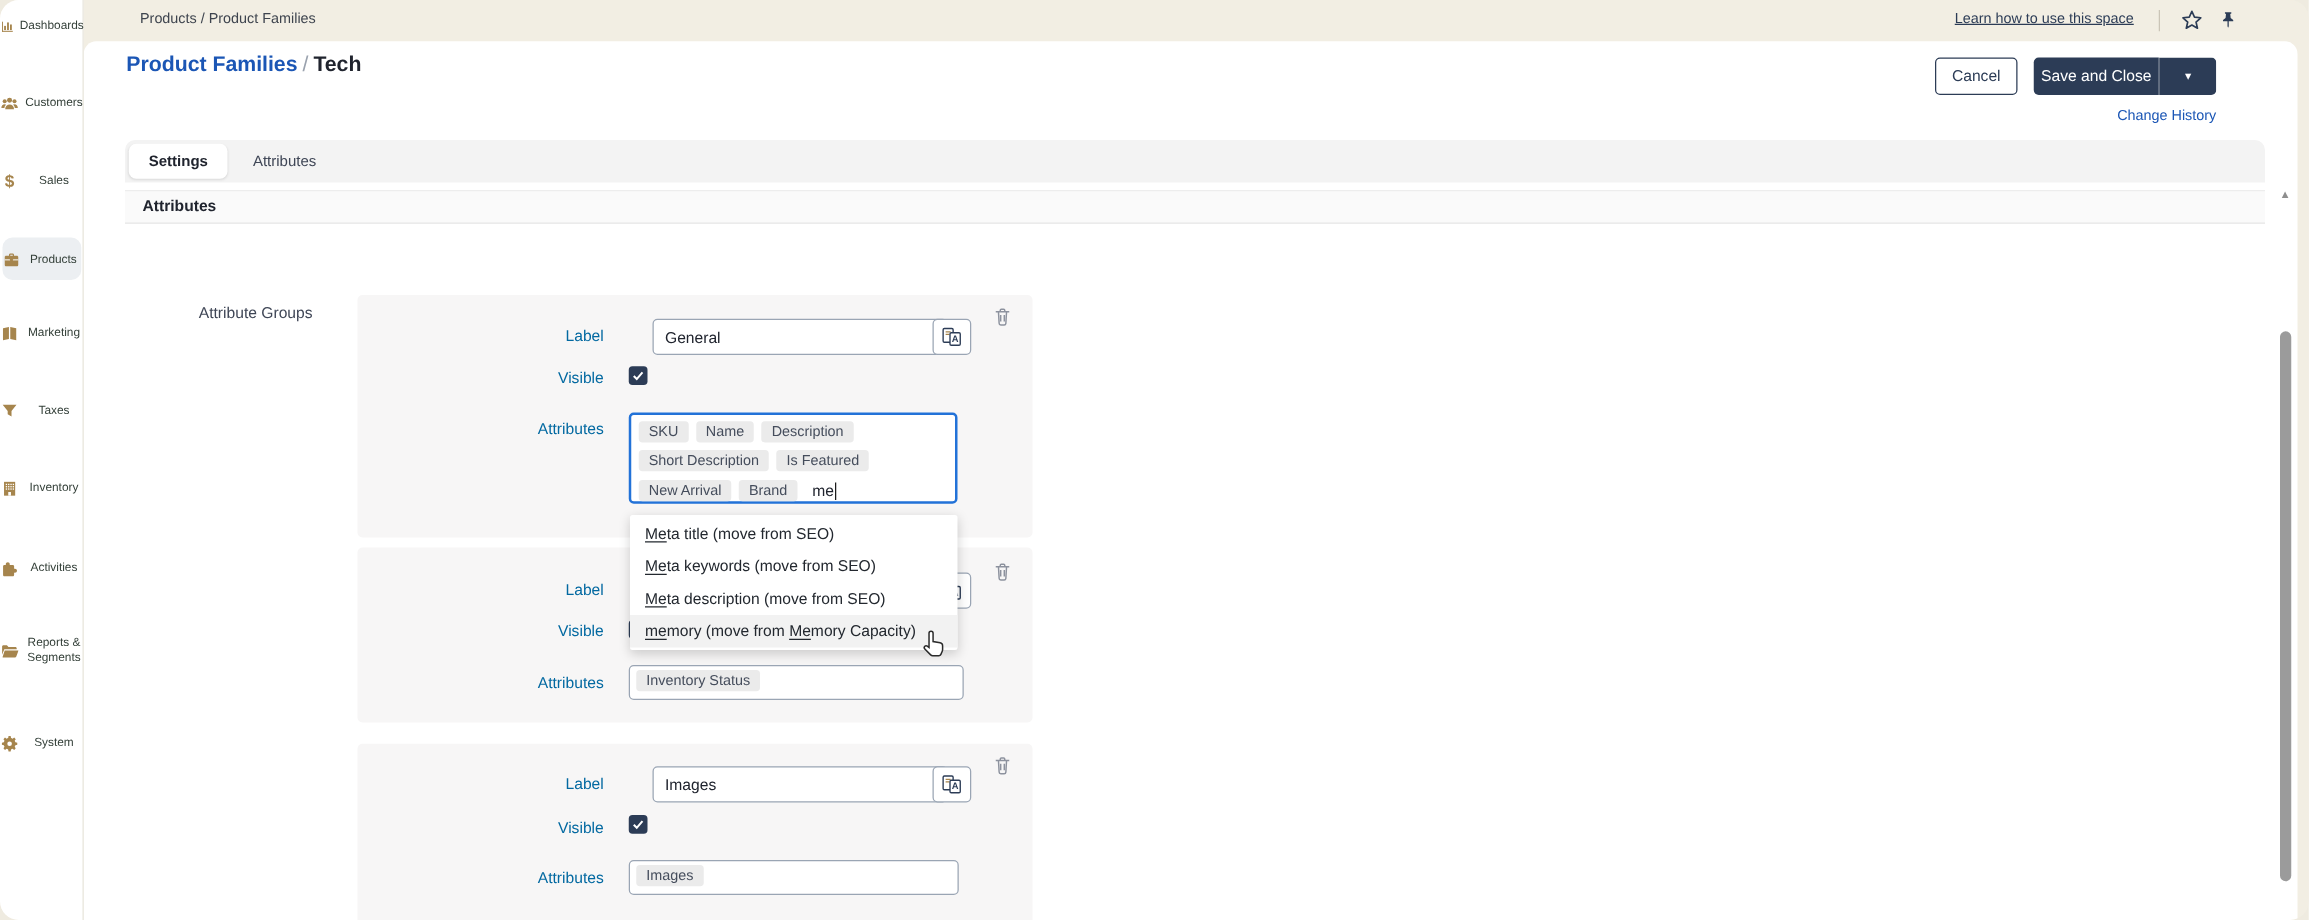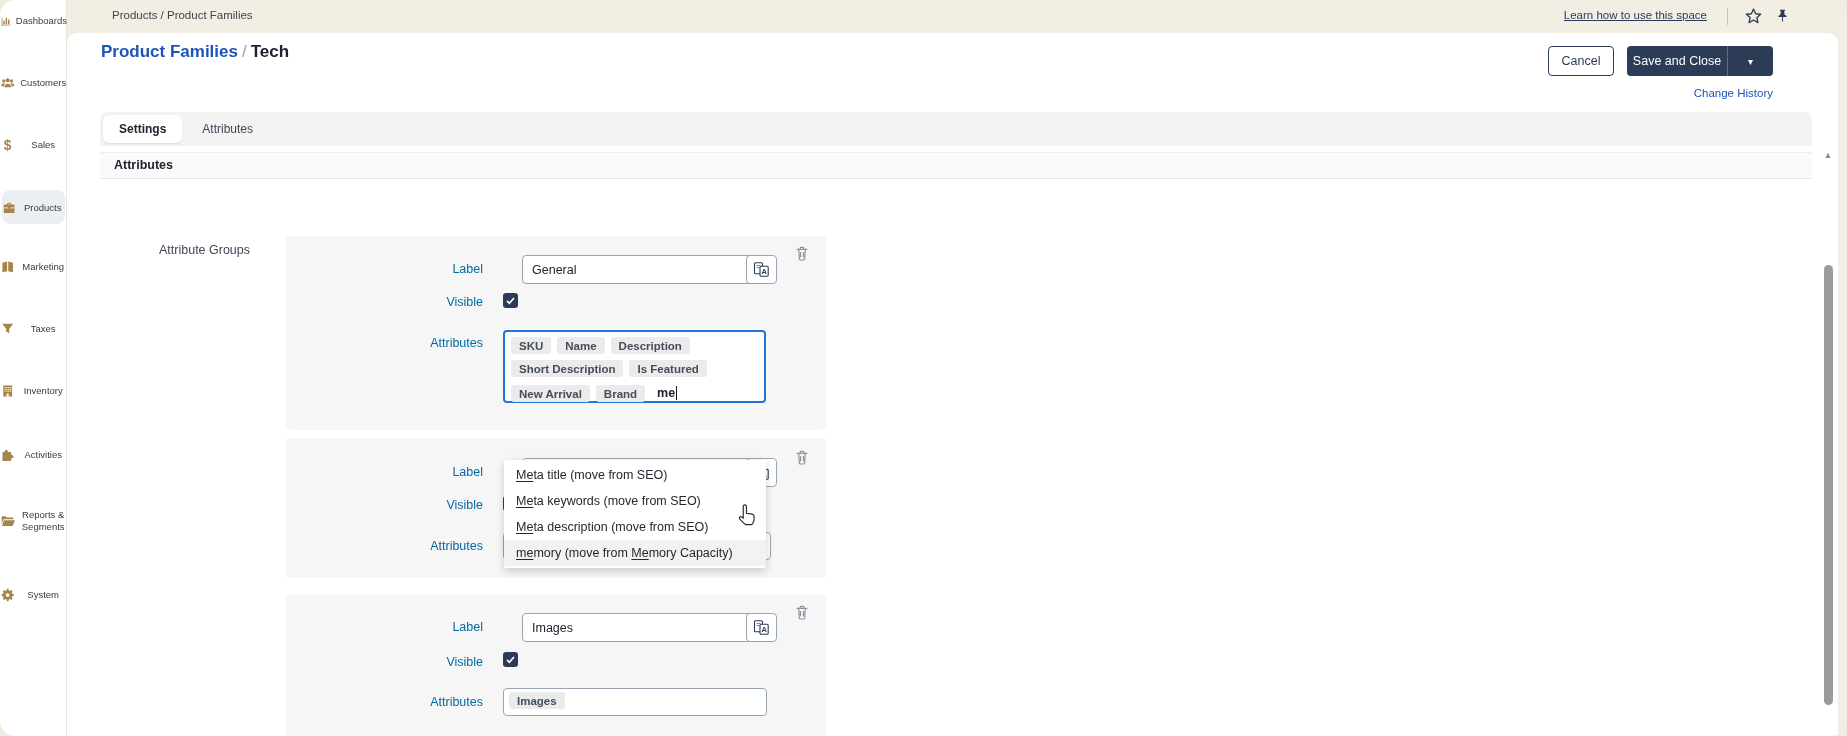--- a/index.html
+++ b/index.html
@@ -56,31 +56,31 @@
   #group1 { top:236px; height:194px; }
   #group2 { top:438px; height:140px; }
   #group3 { top:595px; height:145px; }
 
   .f-label { position:absolute; left:375px; width:108px; text-align:right; font-size:12.5px; color:#0369a1; }
   .f-input { position:absolute; left:503px; width:236px; height:29px; background:#fff; border:1px solid #9AA5B4; border-radius:4px; font-family:inherit; font-size:12.5px; color:#20242E; padding:0 9px;margin-left:19px; }
   .icon-btn { position:absolute; left:746px; width:31px; height:29px; background:#fff; border:1px solid #9AA5B4; border-radius:4px; display:flex; align-items:center; justify-content:center; cursor:pointer; }
   .trash-btn { position:absolute; left:793px; width:18px; height:19px; cursor:pointer; }
   .checkbox { position:absolute; left:503px; width:15px; height:15px; background:#2C3C56; border-radius:3px; display:flex; align-items:center; justify-content:center; cursor:pointer; }
 
-  .attr-box { position:absolute; left:503px; background:#fff; border:1px solid #9AA5B4; border-radius:4px; display:flex; flex-wrap:wrap; align-items:flex-end; align-content:flex-start; gap:6px; padding:3px 5px;font-weight:bold; }
+  .attr-box { position:absolute; left:503px; background:#fff; border:1px solid #9AA5B4; border-radius:4px; display:flex; flex-wrap:wrap; align-items:center; align-content:flex-start; gap:6px; padding:3px 5px; }
   #attr-box-1 { top:330px; width:263px; height:73px; border:2px solid #2272D8; padding:5px 6px; }
   #attr-box-2 { top:532px; width:268px; height:28px; }
   #attr-box-3 { top:688px; width:264px; height:28px; }
   .tag { background:#EBEBEB; border-radius:3px; font-size:11.5px; color:#454D5C; padding:2.5px 8px; white-space:nowrap; cursor:default; }
   .typed-wrap { display:flex; align-items:center; margin-left:6px; height:19px; }
   .typed { font-size:12.5px; color:#20242E; }
   .caret { width:1px; height:14px; background:#1c1c1c; margin-left:1px; }
 
   
-  #dropdown { left:504px; top:412px; width:262px; background:#fff; box-shadow:0 3px 9px rgba(0,0,0,.18); border-radius:2px; z-index:40; padding:2px 0;margin-top:48px; }
+  #dropdown { left:504px; top:412px; width:262px; background:#fff; box-shadow:0 3px 9px rgba(0,0,0,.18); border-radius:2px; z-index:40; padding:2px 0; }
   .dd-item { height:26px; line-height:26px; padding-left:12px; font-size:12.5px; color:#23282F; cursor:pointer; white-space:nowrap; }
   .dd-item.hover { background:#F2F2F2; }
   .dd-item u { text-underline-offset:2px; }
 
   #cursor { left:735px; top:503px; z-index:60; pointer-events:none; }
 </style>
 </head>
 <body>
 
 <div id="screen">

